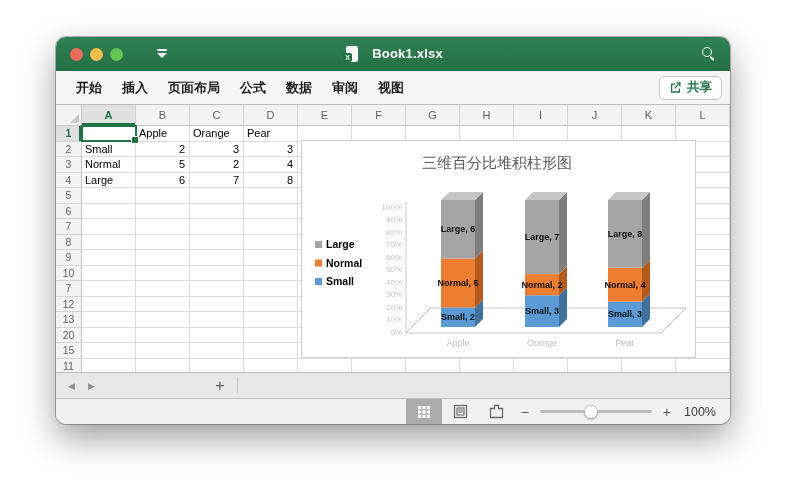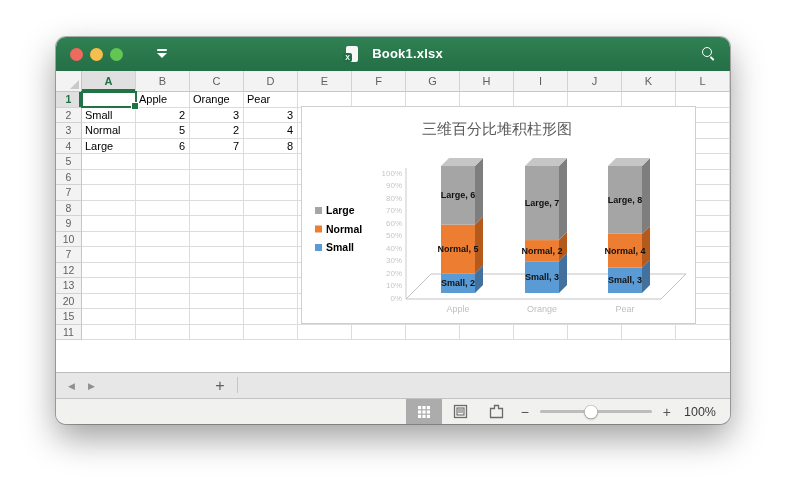--- a/index.html
+++ b/index.html
@@ -109,20 +109,39 @@
         <div class="badge">X</div>
       </div>
       <div class="win-title">Book1.xlsx</div>
     </div>
     <div class="search">
       <div class="lens"></div>
         <div class="handle"></div>
     </div>
   </div>
 
+  <div class="menubar">
+    <div id="menu-items" style="display:flex;align-items:center;">
+        <div class="menu-item">开始</div>
+        <div class="menu-item">插入</div>
+        <div class="menu-item">页面布局</div>
+        <div class="menu-item">公式</div>
+        <div class="menu-item">数据</div>
+        <div class="menu-item">审阅</div>
+        <div class="menu-item">视图</div>
+      </div>
+    <div class="share-btn">
+      <svg width="13" height="13" viewBox="0 0 13 13">
+        <path d="M6 3.2 H2.6 V11 H10.4 V7.6" fill="none" stroke="#217346" stroke-width="1.3"></path>
+        <path d="M5.6 7.4 L10.6 2.2" fill="none" stroke="#217346" stroke-width="1.3"></path>
+        <path d="M7.3 1.9 H10.9 V5.5" fill="none" stroke="#217346" stroke-width="1.3"></path>
+      </svg>
+      <span>共享</span>
+    </div>
+  </div>
 
   <div class="sheet-wrap">
     <div class="grid" id="grid">
         <div class="corner"></div>
         <div class="ch sel">A</div>
         <div class="ch">B</div>
         <div class="ch">C</div>
         <div class="ch">D</div>
         <div class="ch">E</div>
         <div class="ch">F</div>

